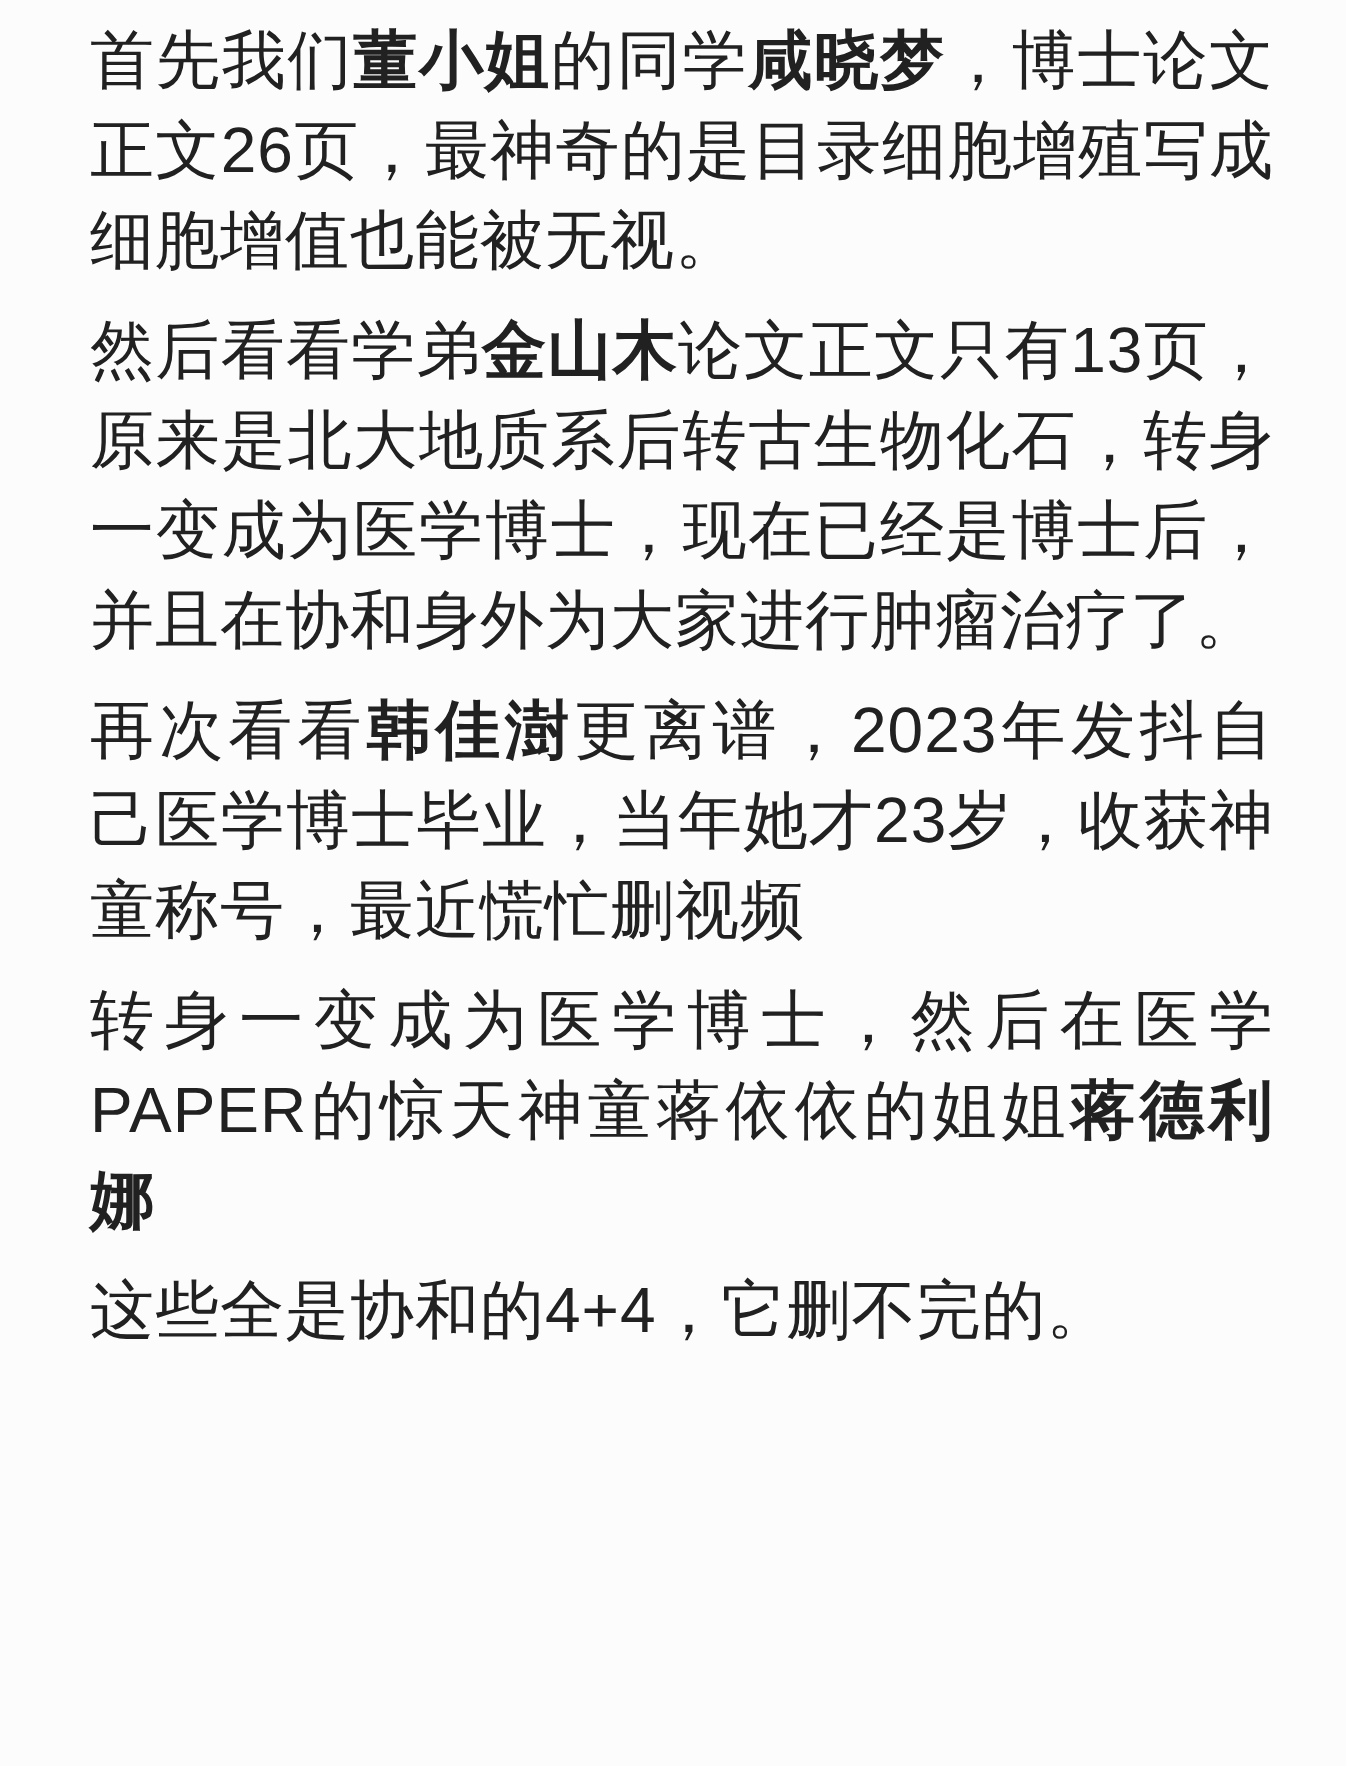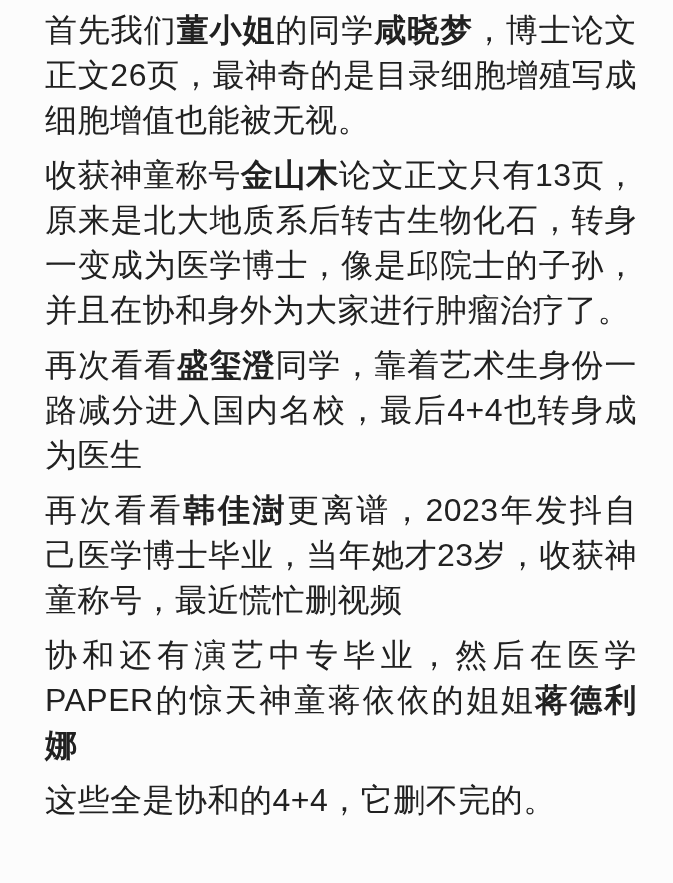--- a/index.html
+++ b/index.html
@@ -33,18 +33,17 @@
   }
   .post span.b {
     font-weight: 700;
   }
 </style>
 </head>
 <body>
 
 <div class="post">
     <p><span>首先我们</span><span class="b">董小姐</span><span>的同学</span><span class="b">咸晓梦</span><span>，博士论文正文26页，最神奇的是目录细胞增殖写成细胞增值也能被无视。</span></p>
-    <p><span>收获神童称号</span><span class="b">金山木</span><span>论文正文只有13页，原来是北大地质系后转古生物化石，转身一变成为医学博士，像是邱院士的子孙，并且在协和身外为大家进行肿瘤治疗了。</span></p>
-    <p><span>再次看看</span><span class="b">盛玺澄</span><span>同学，靠着艺术生身份一路减分进入国内名校，最后4+4也转身成为医生</span></p>
+    <p><span>然后看看学弟</span><span class="b">金山木</span><span>论文正文只有13页，原来是北大地质系后转古生物化石，转身一变成为医学博士，现在已经是博士后，并且在协和身外为大家进行肿瘤治疗了。</span></p>
     <p><span>再次看看</span><span class="b">韩佳澍</span><span>更离谱，2023年发抖自己医学博士毕业，当年她才23岁，收获神童称号，最近慌忙删视频</span></p>
-    <p><span>协和还有演艺中专毕业，然后在医学PAPER的惊天神童蒋依依的姐姐</span><span class="b">蒋德利娜</span></p>
+    <p><span>转身一变成为医学博士，然后在医学PAPER的惊天神童蒋依依的姐姐</span><span class="b">蒋德利娜</span></p>
     <p><span>这些全是协和的4+4，它删不完的。</span></p>
   </div>
 
 </body></html>

